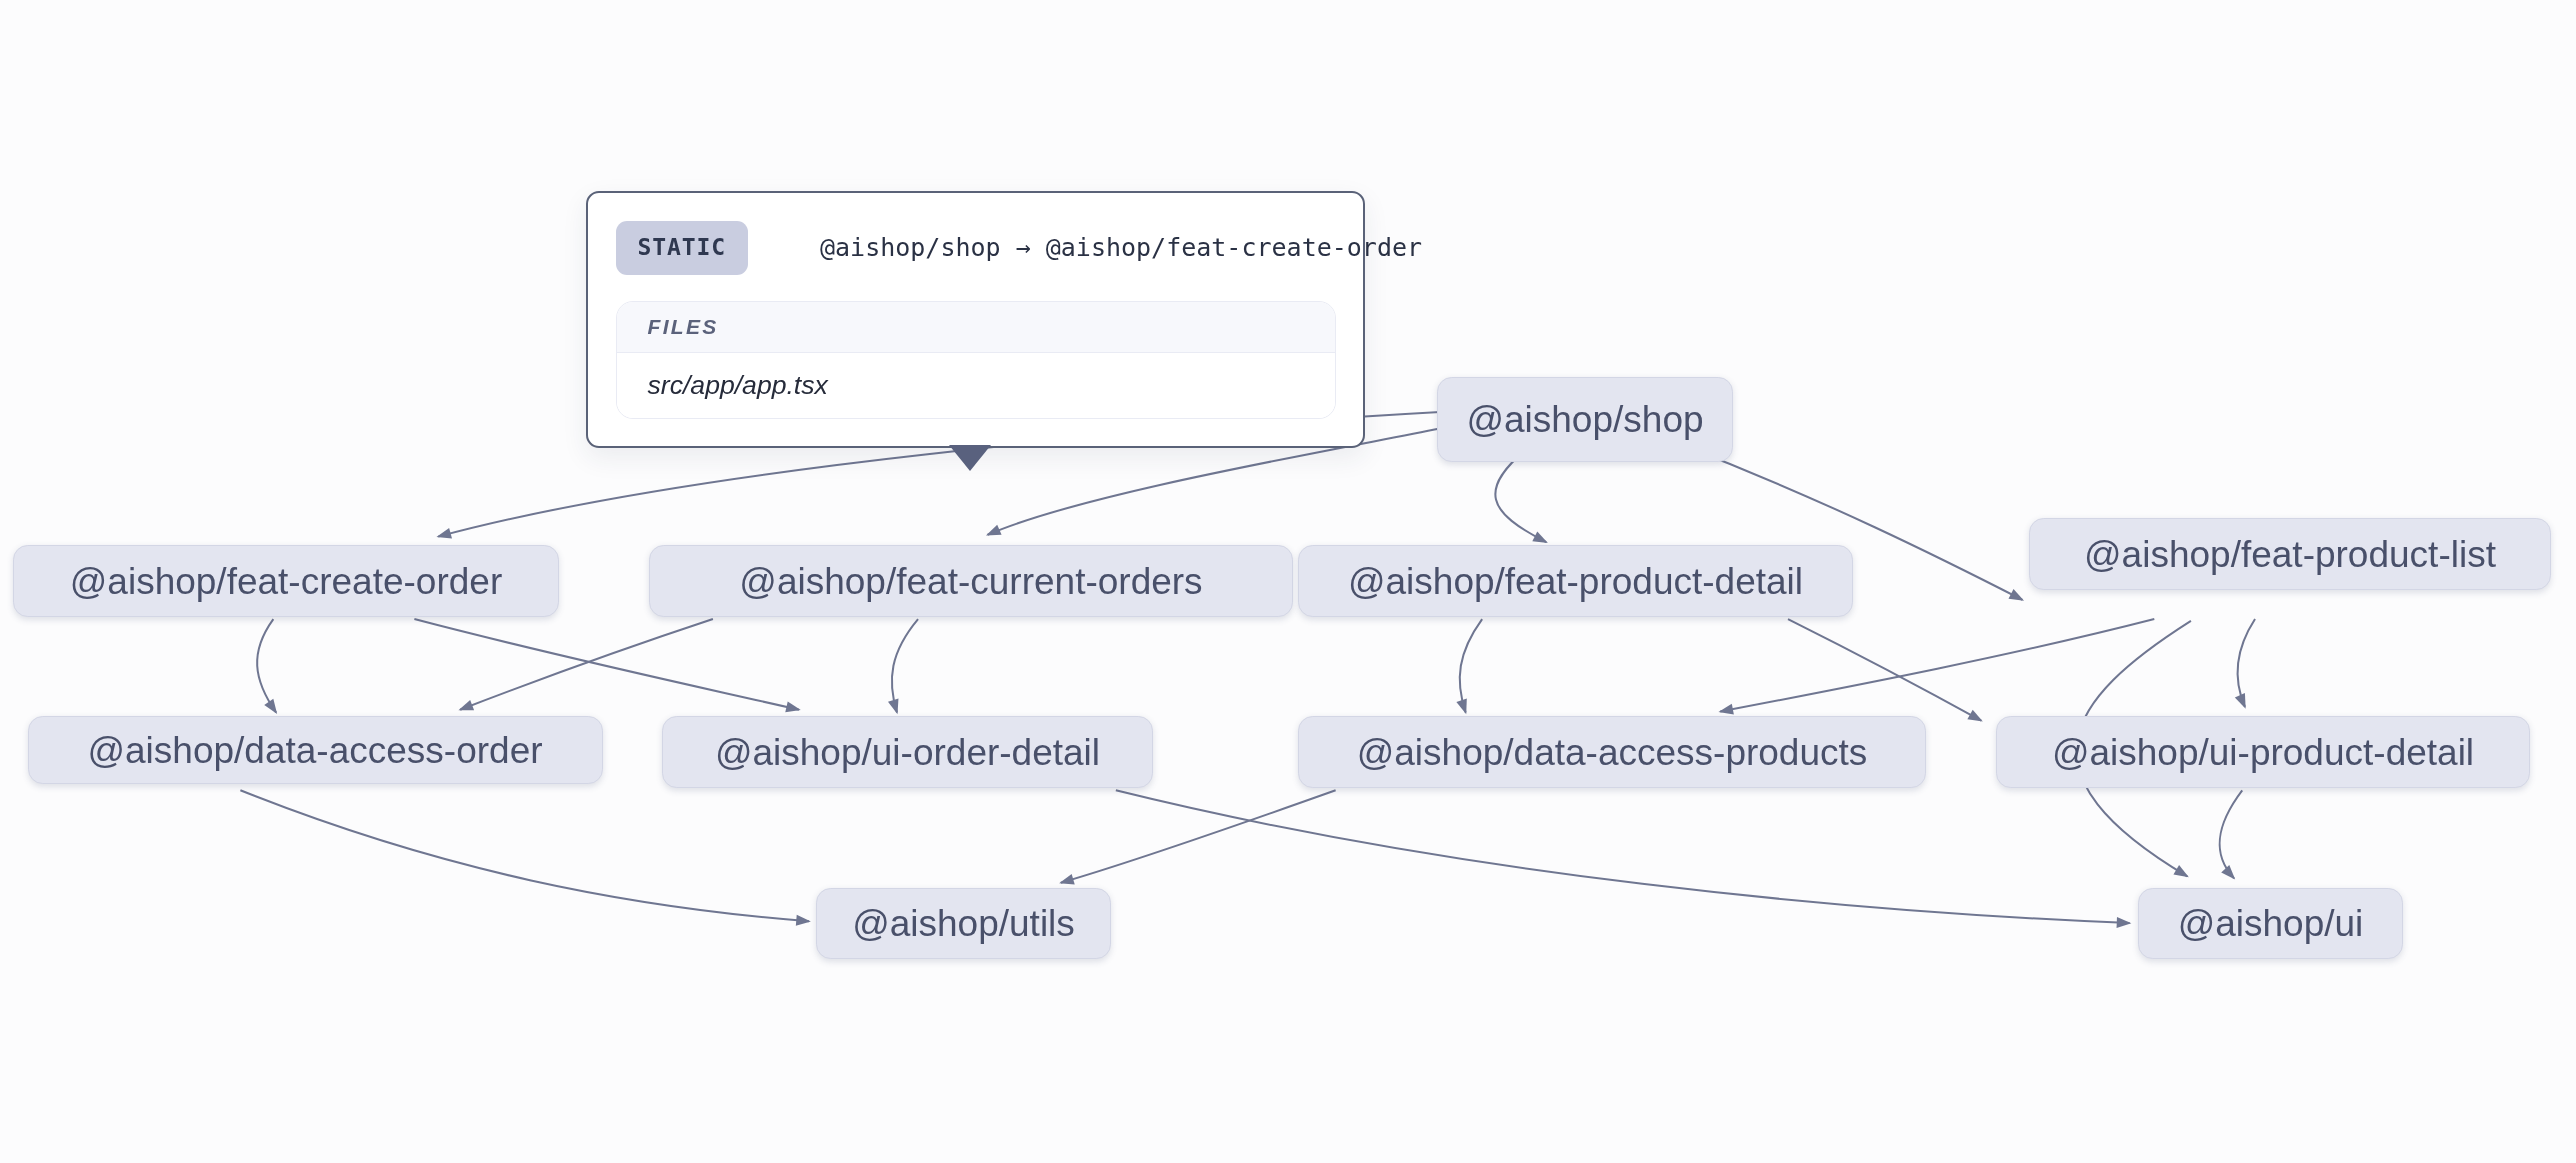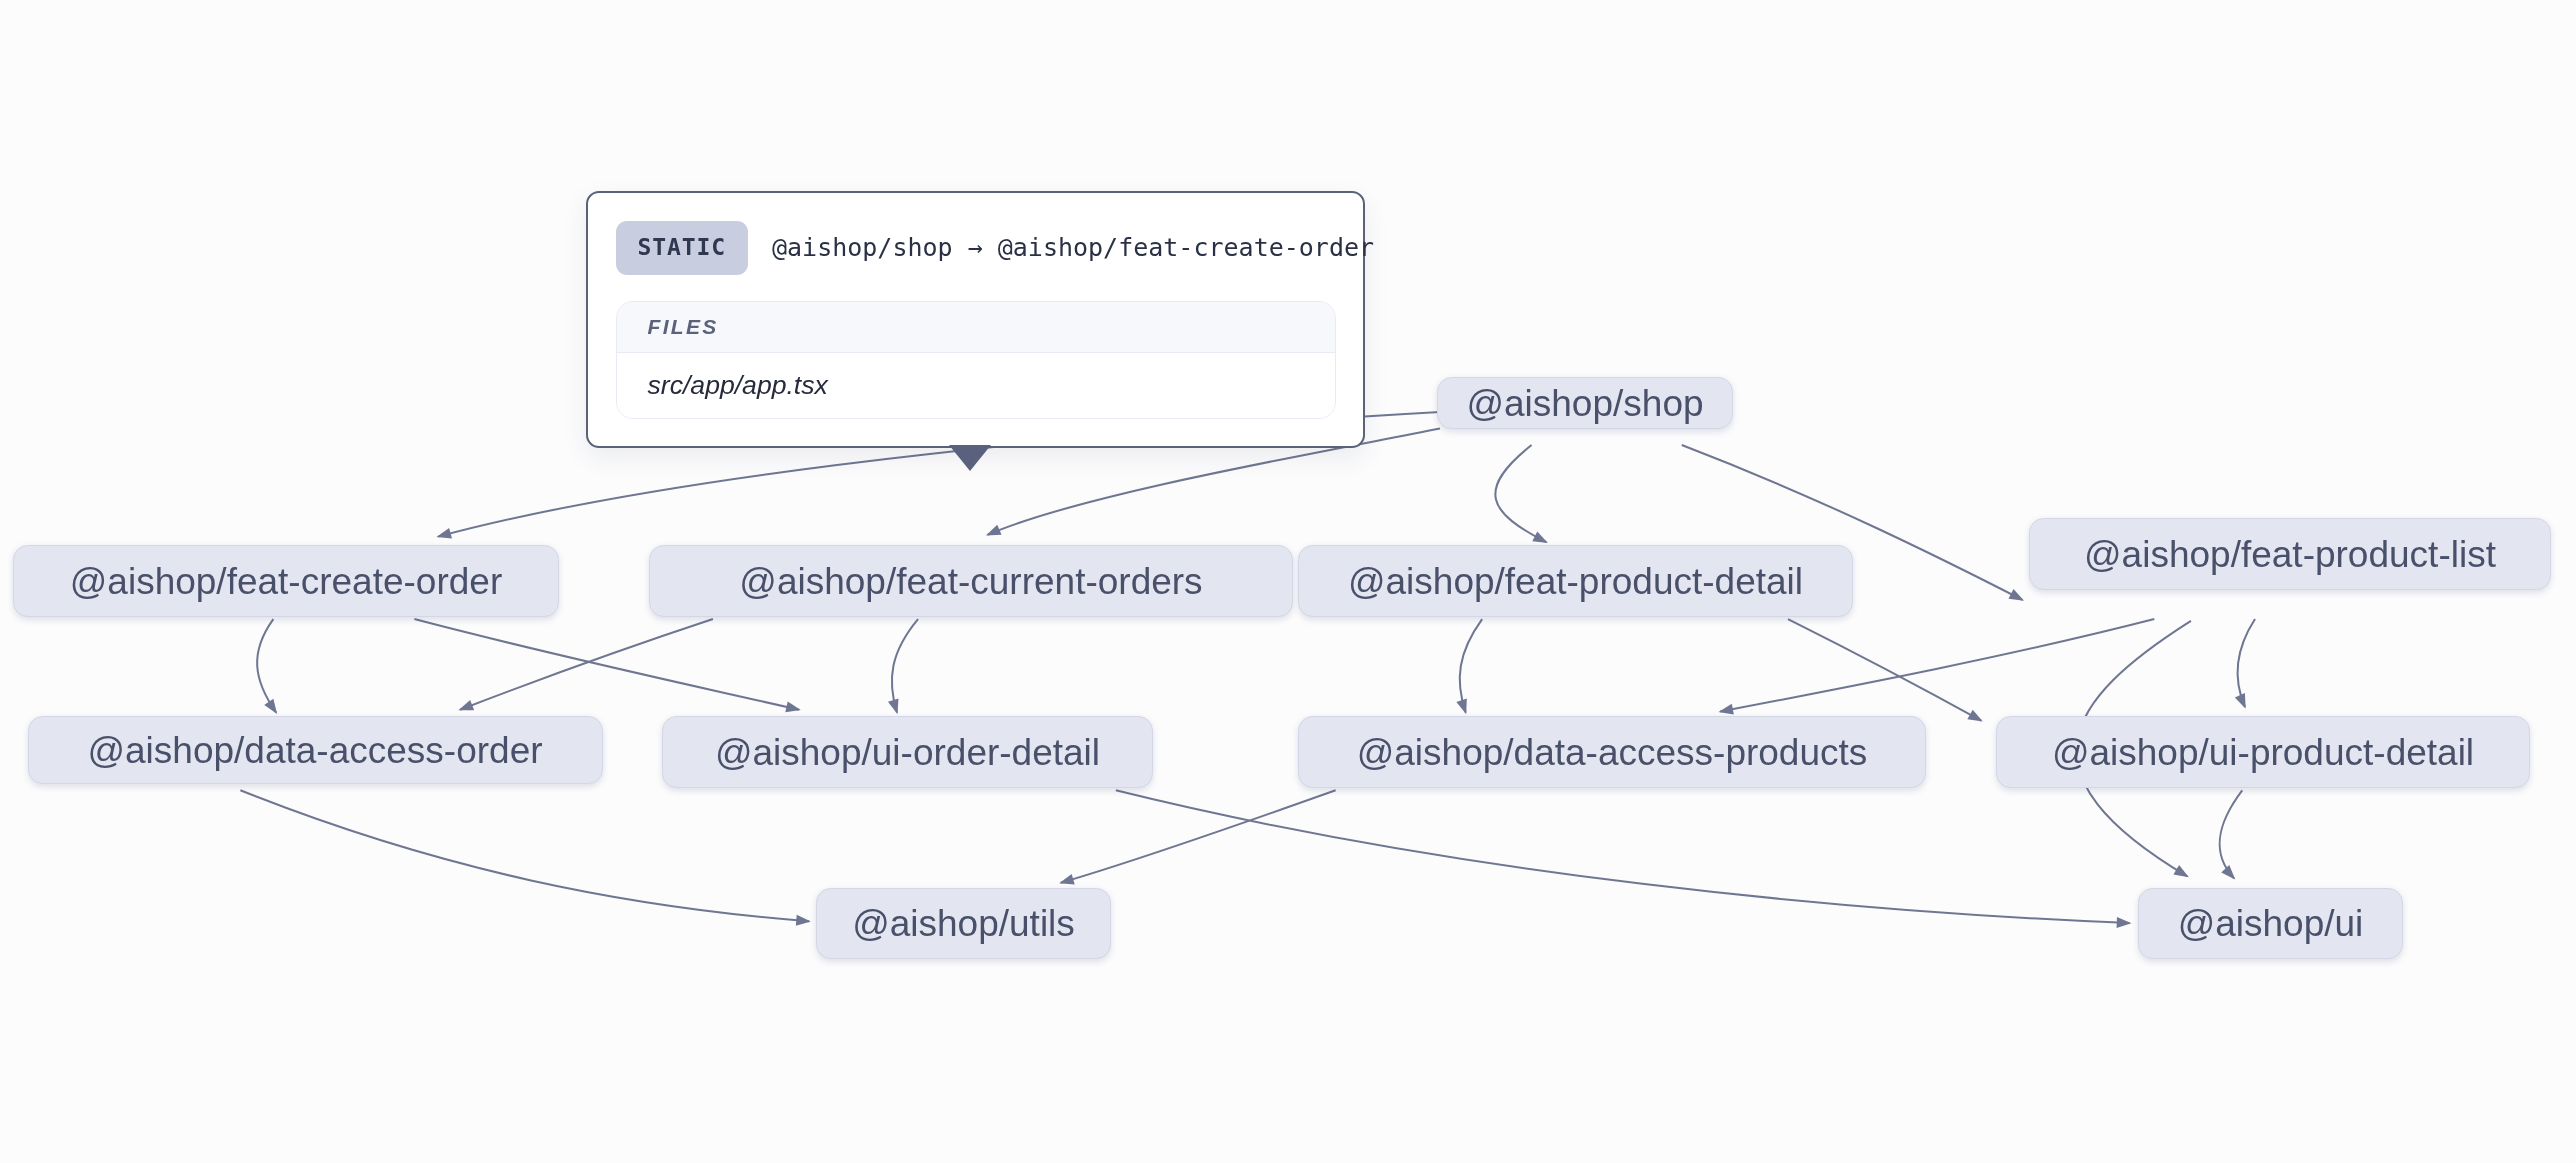--- a/index.html
+++ b/index.html
@@ -51,21 +51,21 @@
     box-sizing:border-box;
     padding:27.5px;
   }
   #tooltip-pointer{
     position:absolute;z-index:6;
     width:0;height:0;
     border-left:21px solid transparent;
     border-right:21px solid transparent;
     border-top:26.6px solid var(--tail);
   }
-  .tooltip-head{display:flex;align-items:center;}
+  .tooltip-head{display:flex;align-items:center;gap:48px;}
   .edge-type-badge{
     background:var(--badge-bg);
     color:var(--badge-text);
     font-family:"DejaVu Sans Mono",monospace;
     font-weight:bold;
     font-size:23px;letter-spacing:0.9px;
     padding:15.6px 22px;
     border-radius:11px;
     line-height:1;
   }
@@ -140,21 +140,21 @@
     <div class="files-box">
       <div class="files-header">
         <span class="files-label">FILES</span>
       </div>
       <div class="file-row">src/app/app.tsx</div>
     </div>
   </div>
 
   <div id="tooltip-pointer" style="left: 949px; top: 445px;"></div>
 
-<div class="node" style="left: 1437px; top: 377px; width: 296px; height: 52px;">@aishop/shop</div>
+<div class="node" style="left: 1437px; top: 377px; width: 296px; height: 85px;">@aishop/shop</div>
     <div class="node" style="left: 13px; top: 545px; width: 546px; height: 72px;">@aishop/feat-create-order</div>
     <div class="node" style="left: 649px; top: 545px; width: 644px; height: 72px;">@aishop/feat-current-orders</div>
     <div class="node" style="left: 1298px; top: 545px; width: 555px; height: 72px;">@aishop/feat-product-detail</div>
     <div class="node" style="left: 2029px; top: 518px; width: 522px; height: 72px;">@aishop/feat-product-list</div>
     <div class="node" style="left: 27.5px; top: 716px; width: 575px; height: 68px;">@aishop/data-access-order</div>
     <div class="node" style="left: 662px; top: 716px; width: 491px; height: 72px;">@aishop/ui-order-detail</div>
     <div class="node" style="left: 1298px; top: 716px; width: 628px; height: 72px;">@aishop/data-access-products</div>
     <div class="node" style="left: 1996px; top: 716px; width: 534px; height: 72px;">@aishop/ui-product-detail</div>
     <div class="node" style="left: 816px; top: 888px; width: 295px; height: 71px;">@aishop/utils</div>
     <div class="node" style="left: 2138px; top: 888px; width: 265px; height: 71px;">@aishop/ui</div>

